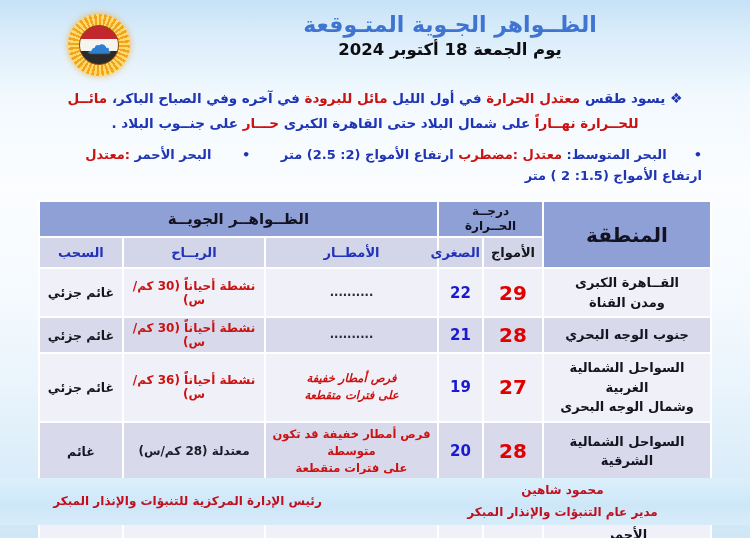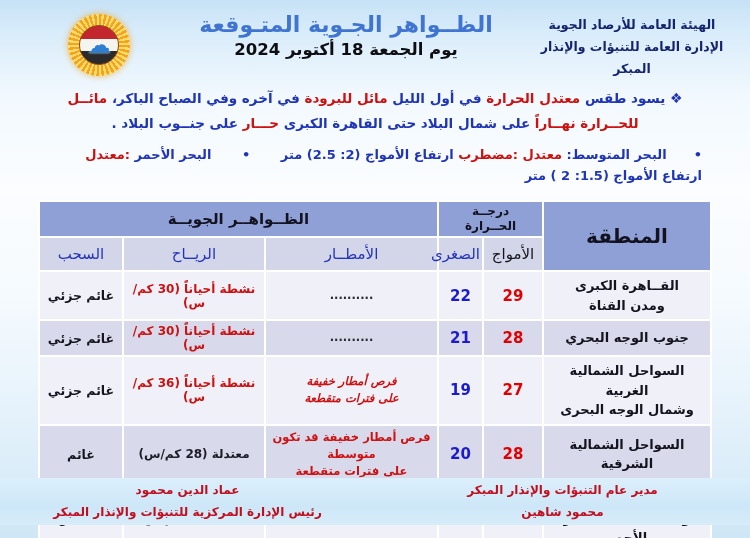--- a/index.html
+++ b/index.html
@@ -35,48 +35,44 @@
   .marine{ margin:10px 48px 0 48px; text-align:right; font-size:13px; font-weight:bold; line-height:1.6;}
   .marine .sep{ display:inline-block; margin:0 26px; color:#1f35b5;}
   .marine .gap{ display:inline-block; width:18px;}
   
   table.wx{ border-collapse:collapse; margin:13px 38px 0 40px; width:672px; table-layout:fixed;}
   table.wx th, table.wx td{ border:2px solid #ffffff; text-align:center; vertical-align:middle;}
   .band th{ background:#8fa0d6; color:#121220; }
   th.region-h{ font-size:20px; font-weight:bold; }
   th.temp-h{ font-size:12px; font-weight:bold; white-space:pre-line; line-height:1.25; padding:2px 0;}
   th.phen-h{ font-size:15px; font-weight:bold; }
-  tr.subhdr th{ background:#d3d5e9; font-size:15px; font-weight:normal; padding:7px 2px;}
+  tr.subhdr th{ background:#d3d5e9; font-size:13px; font-weight:bold; padding:7px 2px;}
   tr.subhdr th.blue{ color:#2233bb; }
   tr.subhdr th.dark{ color:#15151d; }
   tbody tr:nth-child(odd) td{ background:#f0f0f8; }
   tbody tr:nth-child(even) td{ background:#d8d9eb; }
   td.region{ font-size:13px; font-weight:bold; color:#14141f; white-space:pre-line; line-height:1.5; padding:4px 2px;}
-  td.max{ font-size:15px; font-weight:bold; color:#e00000; }
+  td.max{ font-size:20px; font-weight:bold; color:#e00000; }
   td.min{ font-size:15px; font-weight:bold; color:#1a1ad0; }
   td.rain{ font-size:11.5px; font-weight:bold; white-space:pre-line; line-height:1.5; padding:3px 2px;}
   td.wind{ font-size:12px; font-weight:bold; padding:3px 2px;}
   td.clouds{ font-size:12.5px; font-weight:bold; color:#14141f; padding:3px 2px;}
   tbody td{ height:28px; }
   
   .footer{ position:absolute; left:0; bottom:13px; width:750px; height:47px;
     background:linear-gradient(180deg,#dceffb 0%, #cde7f8 60%, #d8ecf9 100%);
     display:flex; align-items:center; }
   .sig{ flex:1; text-align:center; color:#c01020; font-weight:bold; font-size:12px; line-height:1.8;}
 </style>
 </head>
 <body>
 
 <div class="page">
 
   <div class="hdr">
-    <div class="authority">
-      <div>الهيئة العامة للأرصاد الجوية</div>
-      <div>الإدارة العامة للتنبؤات والإنذار المبكر</div>
-    </div>
     <div class="title-block">
       <div class="main-title">الظــواهر الجـوية المتـوقعة</div>
       <div class="date-line">يوم الجمعة 18  أكتوبر 2024</div>
     </div>
     <div class="logo-wrap">
       <div class="logo">
         <div class="logo-inner">
           <span class="logo-cloud">☁</span>
         </div>
       </div>
@@ -170,22 +166,21 @@
         <td class="rain" style="color: rgb(42, 42, 54);">..........</td>
         <td class="wind" style="color: rgb(28, 28, 40);">معتدلة (28 كم/س)</td>
         <td class="clouds">مشمس</td>
       </tr>
 
     </tbody>
   </table>
 
   <div class="footer">
     <div class="sig">
+      <div>محمود شاهين</div>
       <div>مدير عام التنبؤات والإنذار المبكر</div>
-      <div>محمود شاهين</div>
     </div>
     <div class="sig">
-      <div>عماد الدين محمود</div>
       <div>رئيس الإدارة المركزية للتنبؤات والإنذار المبكر</div>
     </div>
   </div>
 
 </div>
 
 </body></html>

